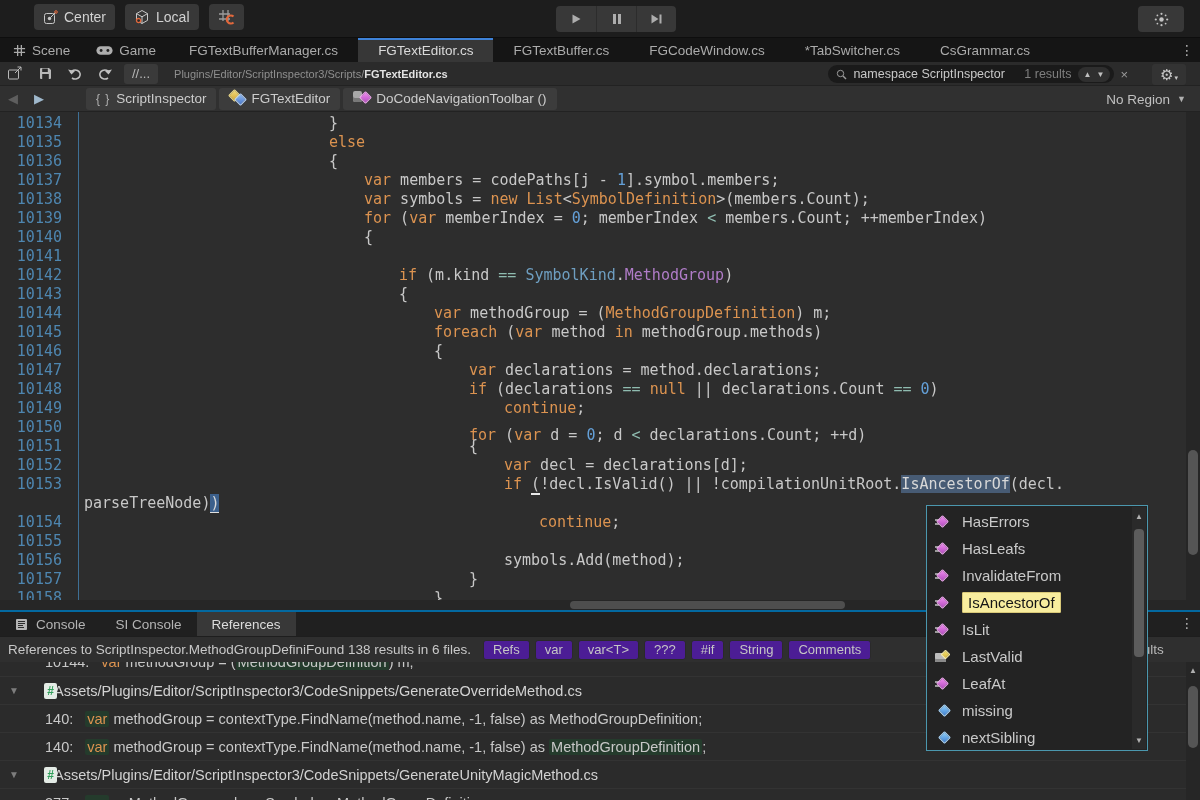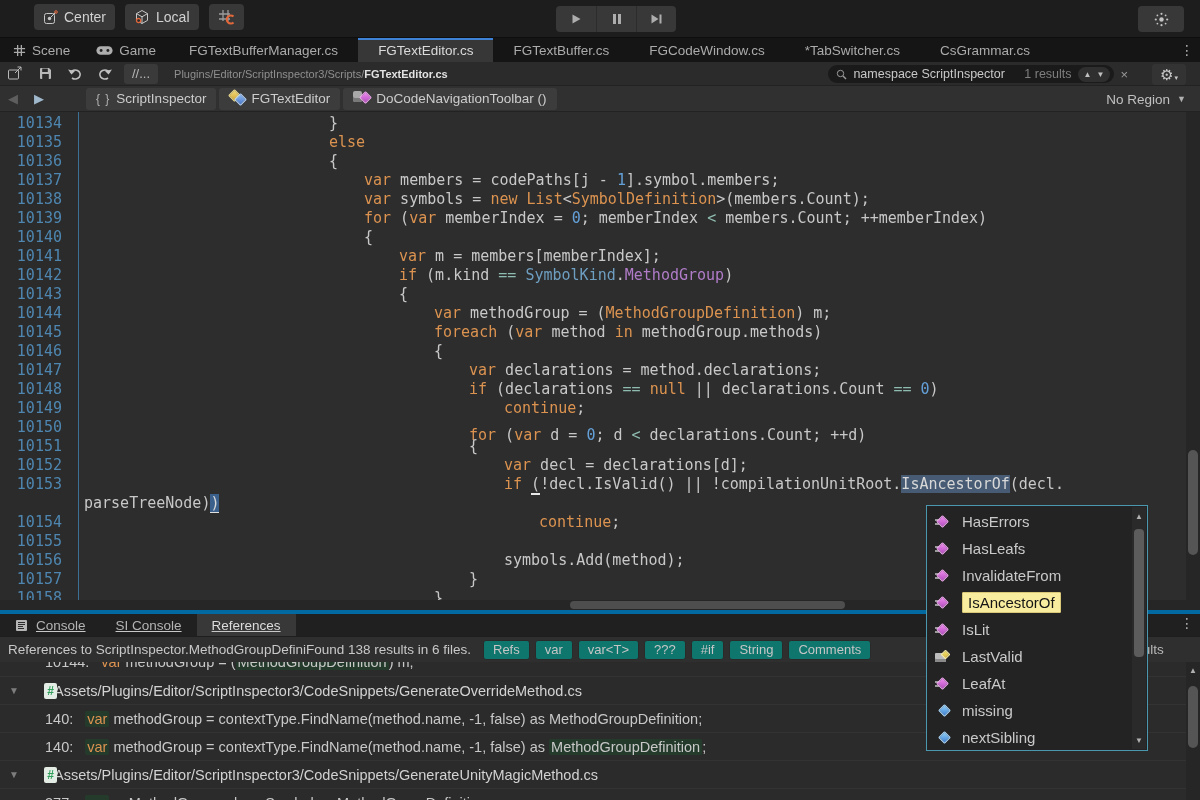--- a/index.html
+++ b/index.html
@@ -92,30 +92,30 @@
   .spd::before { top:2px; width:6px; } .spd::after { top:6px; width:4px; }
   .dia { width:9px; height:9px; display:inline-block; transform:rotate(45deg); border-radius:1px; }
   .dia.m { background:linear-gradient(135deg,#ee8bee,#b44cc0); border:1px solid #f0a8f0; margin-left:-3px; }
   .dia.f { background:linear-gradient(135deg,#8fd0f8,#3e7ed0); border:1px solid #b0dcff; margin-left:5px; }
   .acicon { width:20px; display:flex; align-items:center; }
   .prop { position:relative; width:14px; height:12px; display:inline-block; }
   .prop .base { position:absolute; left:0; top:2px; width:11px; height:9px; background:#bcbcbc; border-radius:1px; box-shadow:inset 0 -3px 0 #8a8a8a; }
   .prop .dia.y { position:absolute; right:0; top:0; width:7px; height:7px; background:linear-gradient(135deg,#f2e070,#d8b83e); border:1px solid #f8eda8; margin:0; }
 
   
-  .btabs { position:absolute; left:0; top:610px; width:1200px; height:26px; background:#202020; border-top:4px solid #0369a1; display:flex; align-items:stretch;text-decoration:underline; }
+  .btabs { position:absolute; left:0; top:610px; width:1200px; height:26px; background:#202020; border-top:2px solid #0369a1; display:flex; align-items:stretch; }
   .btab { display:flex; align-items:center; gap:7px; padding:0 15px; font-size:13.5px; color:#b4b4b4; white-space:nowrap; }
   .btab.active { background:#383838; color:#dcdcdc; }
   .btab-kebab { position:absolute; right:4px; top:0; width:18px; height:26px; color:#b0b0b0; font-size:14px; display:flex; align-items:center; justify-content:center; }
 
   .reftoolbar { position:absolute; left:0; top:636px; width:1200px; height:26px; background:#2f2f2f; border-top:1px solid #1e1e1e; display:flex; align-items:center; padding-left:8px; }
   .refsummary { font-size:13.5px; color:#c8c8c8; white-space:nowrap; }
   .reffound { font-size:13.5px; color:#c8c8c8; white-space:nowrap; }
   .filters { display:flex; gap:5px; margin-left:12px; }
-  .fbtn { height:20px; padding:0 9px; background:#0f766e; border:1px solid #2a2a2a; border-radius:3px; color:#c5c5c5; font-size:13px; font-family:inherit; white-space:nowrap; }
+  .fbtn { height:20px; padding:0 9px; background:#4c1d95; border:1px solid #2a2a2a; border-radius:3px; color:#c5c5c5; font-size:13px; font-family:inherit; white-space:nowrap; }
   .rescount { position:absolute; left:1124px; top:5px; font-size:13.5px; color:#b8b8b8; }
 
   .results { position:absolute; left:0; top:662px; width:1186px; height:138px; background:#2b2b2b; overflow:hidden; }
   .rrow { position:relative; height:28px; display:flex; align-items:center; font-size:14.5px; color:#c8c8c8; white-space:nowrap; border-top:1px solid #333; }
   .rrow.cut { margin-top:-14px; border-top:none; }
   .rrow .tri { position:absolute; left:9px; font-size:10px; color:#7d7d7d; }
   .rrow .fileicon { position:absolute; left:44px; width:13px; height:16px; background:#e4ece6; border-radius:2px; color:#2f9e5a; font-size:12px; font-weight:bold; text-align:center; line-height:16px; }
   .rrow .filepath { margin-left:54px; color:#d2d2d2; }
   .rrow .rnum { margin-left:45px; margin-right:12px; }
   .sg-hl { background:#243b2c; padding:0 2px; border-radius:2px; }
@@ -331,21 +331,21 @@
 
   <div class="codearea">
     <div class="codelines">
         <div class="crow"><span class="lnum">10134</span><span class="ltext" style="padding-left: 245px;"><span class="sg-pl">}</span></span></div>
         <div class="crow"><span class="lnum">10135</span><span class="ltext" style="padding-left: 245px;"><span class="sg-kw">else</span></span></div>
         <div class="crow"><span class="lnum">10136</span><span class="ltext" style="padding-left: 245px;"><span class="sg-pl">{</span></span></div>
         <div class="crow"><span class="lnum">10137</span><span class="ltext" style="padding-left: 280px;"><span class="sg-kw">var</span><span class="sg-pl"> members = codePaths[j - </span><span class="sg-nu">1</span><span class="sg-pl">].symbol.members;</span></span></div>
         <div class="crow"><span class="lnum">10138</span><span class="ltext" style="padding-left: 280px;"><span class="sg-kw">var</span><span class="sg-pl"> symbols = </span><span class="sg-kw">new</span><span class="sg-pl"> </span><span class="sg-ty">List</span><span class="sg-pl">&lt;</span><span class="sg-ty">SymbolDefinition</span><span class="sg-pl">&gt;(members.Count);</span></span></div>
         <div class="crow"><span class="lnum">10139</span><span class="ltext" style="padding-left: 280px;"><span class="sg-kw">for</span><span class="sg-pl"> (</span><span class="sg-kw">var</span><span class="sg-pl"> memberIndex = </span><span class="sg-nu">0</span><span class="sg-pl">; memberIndex </span><span class="sg-op">&lt;</span><span class="sg-pl"> members.Count; ++memberIndex)</span></span></div>
         <div class="crow"><span class="lnum">10140</span><span class="ltext" style="padding-left: 280px;"><span class="sg-pl">{</span></span></div>
-        <div class="crow"><span class="lnum">10141</span><span class="ltext" style="padding-left: 315px;"><span class="sg-kw">var</span><span class="sg-pl"> m = members[memberIndex];</span></span></div>
+        <div class="crow"><span class="lnum">10141</span></div>
         <div class="crow"><span class="lnum">10142</span><span class="ltext" style="padding-left: 315px;"><span class="sg-kw">if</span><span class="sg-pl"> (m.kind </span><span class="sg-op">==</span><span class="sg-pl"> </span><span class="sg-en">SymbolKind</span><span class="sg-pl">.</span><span class="sg-em">MethodGroup</span><span class="sg-pl">)</span></span></div>
         <div class="crow"><span class="lnum">10143</span><span class="ltext" style="padding-left: 315px;"><span class="sg-pl">{</span></span></div>
         <div class="crow"><span class="lnum">10144</span><span class="ltext" style="padding-left: 350px;"><span class="sg-kw">var</span><span class="sg-pl"> methodGroup = (</span><span class="sg-ty">MethodGroupDefinition</span><span class="sg-pl">) m;</span></span></div>
         <div class="crow"><span class="lnum">10145</span><span class="ltext" style="padding-left: 350px;"><span class="sg-kw">foreach</span><span class="sg-pl"> (</span><span class="sg-kw">var</span><span class="sg-pl"> method </span><span class="sg-kw">in</span><span class="sg-pl"> methodGroup.methods)</span></span></div>
         <div class="crow"><span class="lnum">10146</span><span class="ltext" style="padding-left: 350px;"><span class="sg-pl">{</span></span></div>
         <div class="crow"><span class="lnum">10147</span><span class="ltext" style="padding-left: 385px;"><span class="sg-kw">var</span><span class="sg-pl"> declarations = method.declarations;</span></span></div>
         <div class="crow"><span class="lnum">10148</span><span class="ltext" style="padding-left: 385px;"><span class="sg-kw">if</span><span class="sg-pl"> (declarations </span><span class="sg-op">==</span><span class="sg-pl"> </span><span class="sg-kw">null</span><span class="sg-pl"> || declarations.Count </span><span class="sg-op">==</span><span class="sg-pl"> </span><span class="sg-nu">0</span><span class="sg-pl">)</span></span></div>
         <div class="crow"><span class="lnum">10149</span><span class="ltext" style="padding-left: 420px;"><span class="sg-kw">continue</span><span class="sg-pl">;</span></span></div>
         <div class="crow"><span class="lnum">10150</span><span class="ltext" style="padding-left: 385px; margin-top: 8px;"><span class="sg-kw">for</span><span class="sg-pl"> (</span><span class="sg-kw">var</span><span class="sg-pl"> d = </span><span class="sg-nu">0</span><span class="sg-pl">; d </span><span class="sg-op">&lt;</span><span class="sg-pl"> declarations.Count; ++d)</span></span></div>
         <div class="crow"><span class="lnum">10151</span><span class="ltext" style="padding-left: 385px;"><span class="sg-pl">{</span></span></div>

